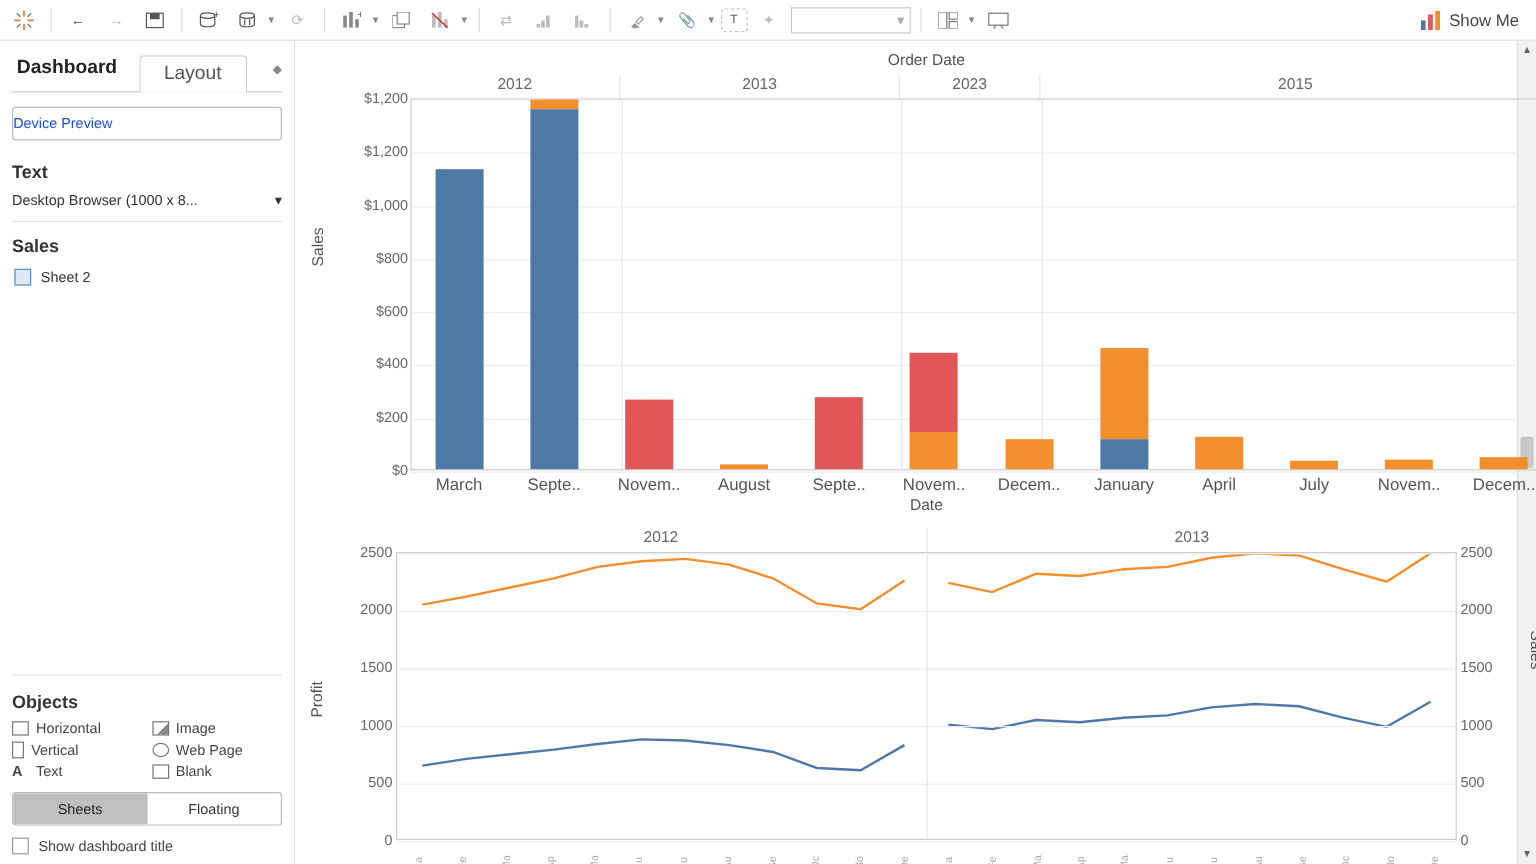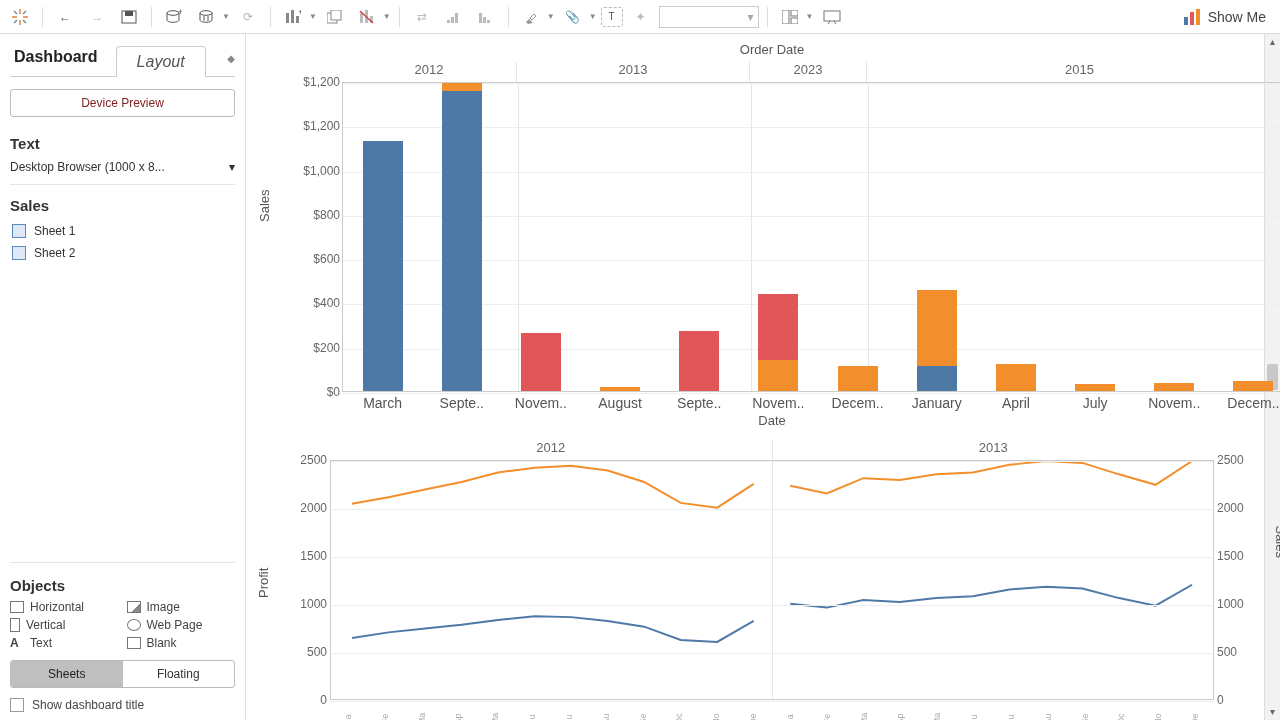--- a/index.html
+++ b/index.html
@@ -10,23 +10,23 @@
   .tsep { width:1px; height:20px; background:#ddd; margin:0 4px; }
   .caret { font-size:8px; color:#888; margin-left:-2px; align-self:center;}
   .tcombo { width:100px; height:22px; border:1px solid #ccc; background:#fff; display:flex; align-items:center; justify-content:flex-end; padding-right:4px; color:#aaa;}
   .showme { margin-left:auto; display:flex; align-items:center; gap:6px; font-size:14px; color:#444; padding:0 8px;}
   
   .main { display:flex; height:686px; }
   .sidebar { width:246px; border-right:1px solid #ddd; padding:6px 10px 0 10px; display:flex; flex-direction:column;}
   .tabs-sb { display:flex; gap:8px; align-items:flex-end; border-bottom:1px solid #ccc; margin-bottom:8px;}
   .tab-sb { padding:8px 10px 10px 4px; font-size:16px; color:#555;}
   .tab-sb.active { font-weight:700; color:#222; }
-  .tab-sb.layout { border:1px solid #ccc; border-bottom:none; border-radius:4px 4px 0 0; padding:6px 20px; position:relative; top:1px; background:#fff;font-style:italic;}
+  .tab-sb.layout { border:1px solid #ccc; border-bottom:none; border-radius:4px 4px 0 0; padding:6px 20px; position:relative; top:1px; background:#fff;}
   .pin { font-size:10px; color:#888; margin-left:auto; align-self:center;}
-  .device-prev { border:1px solid #bbb; border-radius:3px; text-align:center; padding:6px 0; margin:4px 0 12px 0; color:#7f1d1d;}
+  .device-prev { border:1px solid #bbb; border-radius:3px; padding:6px 0; margin:4px 0 12px 0; color:#1d4ed8;}
   .sec-title { font-size:15px; font-weight:600; color:#333; margin:6px 0 6px 0;}
   .size-row { display:flex; align-items:center; justify-content:space-between; color:#333; padding:2px 0 10px 0; border-bottom:1px solid #e5e5e5; margin-bottom:6px;}
   .sheet-item { display:flex; align-items:center; gap:8px; padding:4px 2px;}
   .sheet-ico { width:14px; height:14px; border:1px solid #5b8bbf; background:#dfe9f5;}
   .objects { margin-top:auto; padding-top:8px; border-top:1px solid #e5e5e5;}
   .obj-grid { display:grid; grid-template-columns:1fr 1fr; gap:4px 8px; margin:6px 0 10px 0;}
   .obj { display:flex; align-items:center; gap:6px; color:#444;}
   .obj .oico { width:14px; height:12px; border:1px solid #777;}
   .tf-row { display:flex; border:1px solid #bbb; border-radius:3px; overflow:hidden; margin-bottom:10px;}
   .tf-row div { flex:1; text-align:center; padding:6px 0;}
@@ -202,24 +202,20 @@
     </div>
     <div class="device-prev">Device Preview</div>
     <div class="sec-title">Text</div>
     <div class="size-row">
       <span>Desktop Browser (1000 x 8...</span>
       <span>▾</span>
     </div>
     <div class="sec-title">Sales</div>
     <div class="sheet-item">
         <div class="sheet-ico"></div>
-        <span>Sheet 1</span>
-      </div>
-    <div class="sheet-item">
-        <div class="sheet-ico"></div>
         <span>Sheet 2</span>
       </div>
 
     <div class="objects">
       <div class="sec-title">Objects</div>
       <div class="obj-grid">
         <div class="obj">
             <div class="oico"></div>
             <span>Horizontal</span>
           </div>

